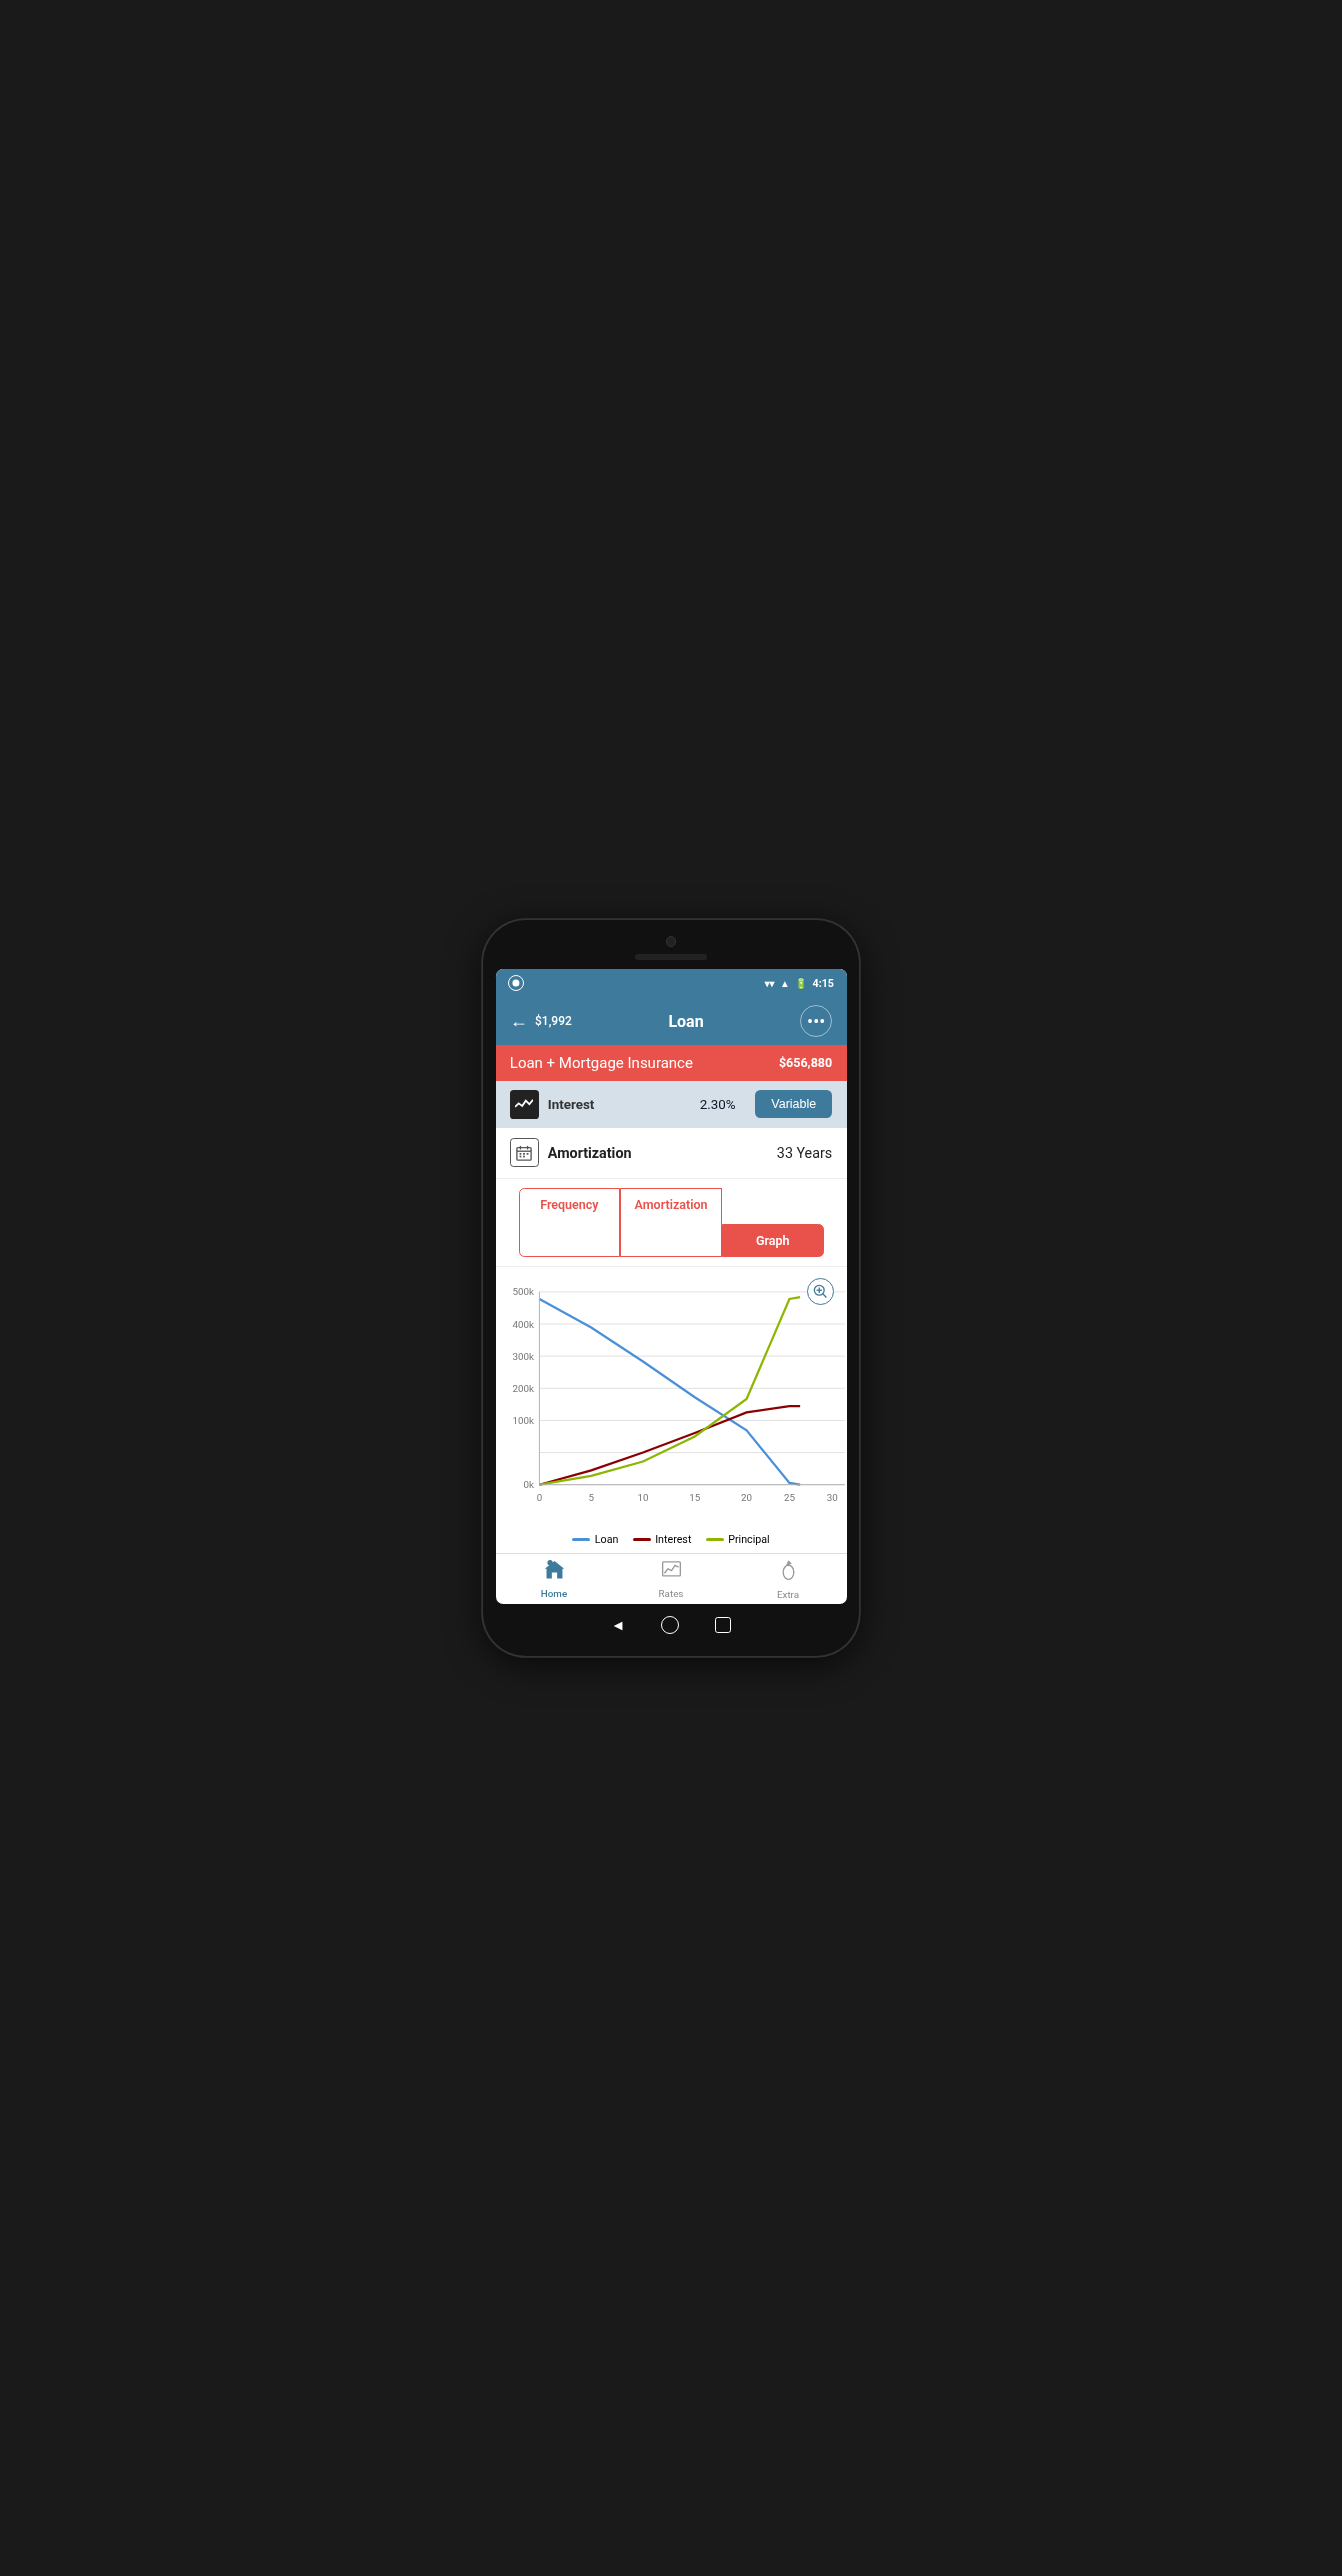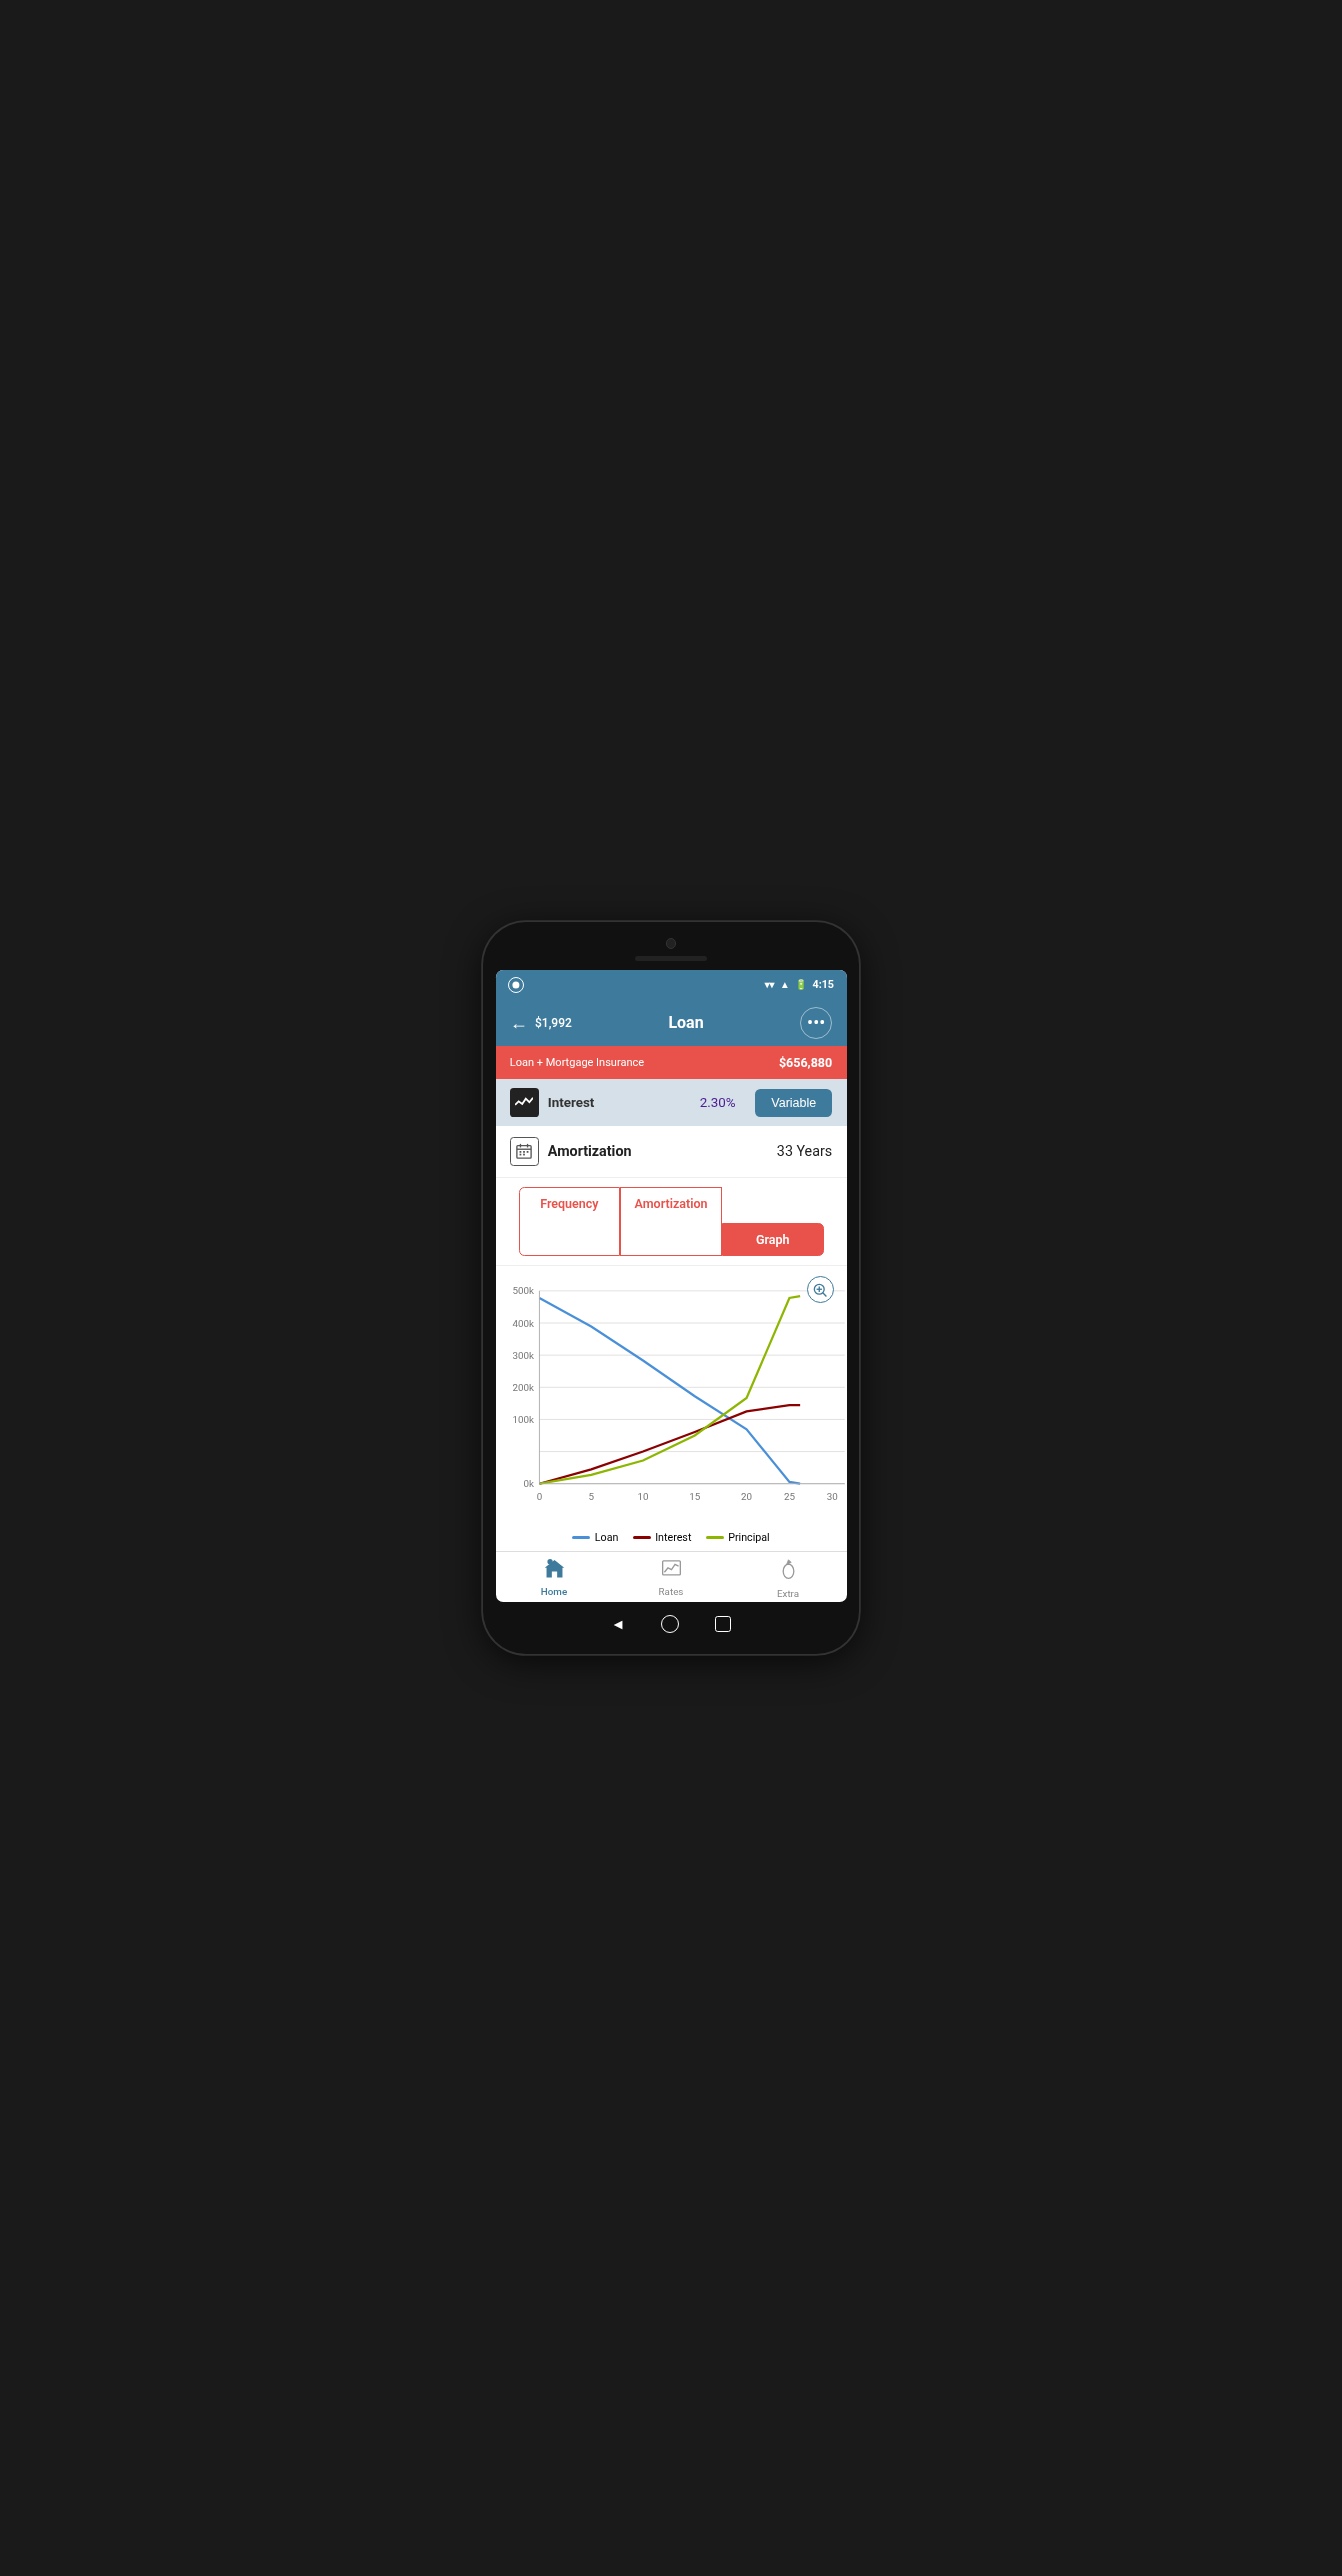--- a/index.html
+++ b/index.html
@@ -112,21 +112,21 @@
     
     .mortgage-banner {
       background: #e8524a;
       display: flex;
       justify-content: space-between;
       align-items: center;
       padding: 9px 14.3px;
     }
     .mortgage-label {
       color: white;
-      font-size: 11px;
+      font-size: 15px;
     }
     .mortgage-amount {
       color: white;
       font-size: 12.5px;
       font-weight: bold;
     }
     
     .interest-row {
       background: #d6e0e8;
       display: flex;
@@ -145,21 +145,21 @@
       font-size: 12.5px;
     }
     .interest-label {
       font-size: 13.4px;
       font-weight: bold;
       color: #333;
       flex: 1;
     }
     .interest-rate {
       font-size: 13.4px;
-      color: #4c1d95;
+      color: #0f172a;
       margin-right: 10.7px;
     }
     .variable-btn {
       background: #3d7a9c;
       color: white;
       border: none;
       border-radius: 5.4px;
       padding: 7.2px 16px;
       font-size: 12.5px;
       font-weight: 500;

